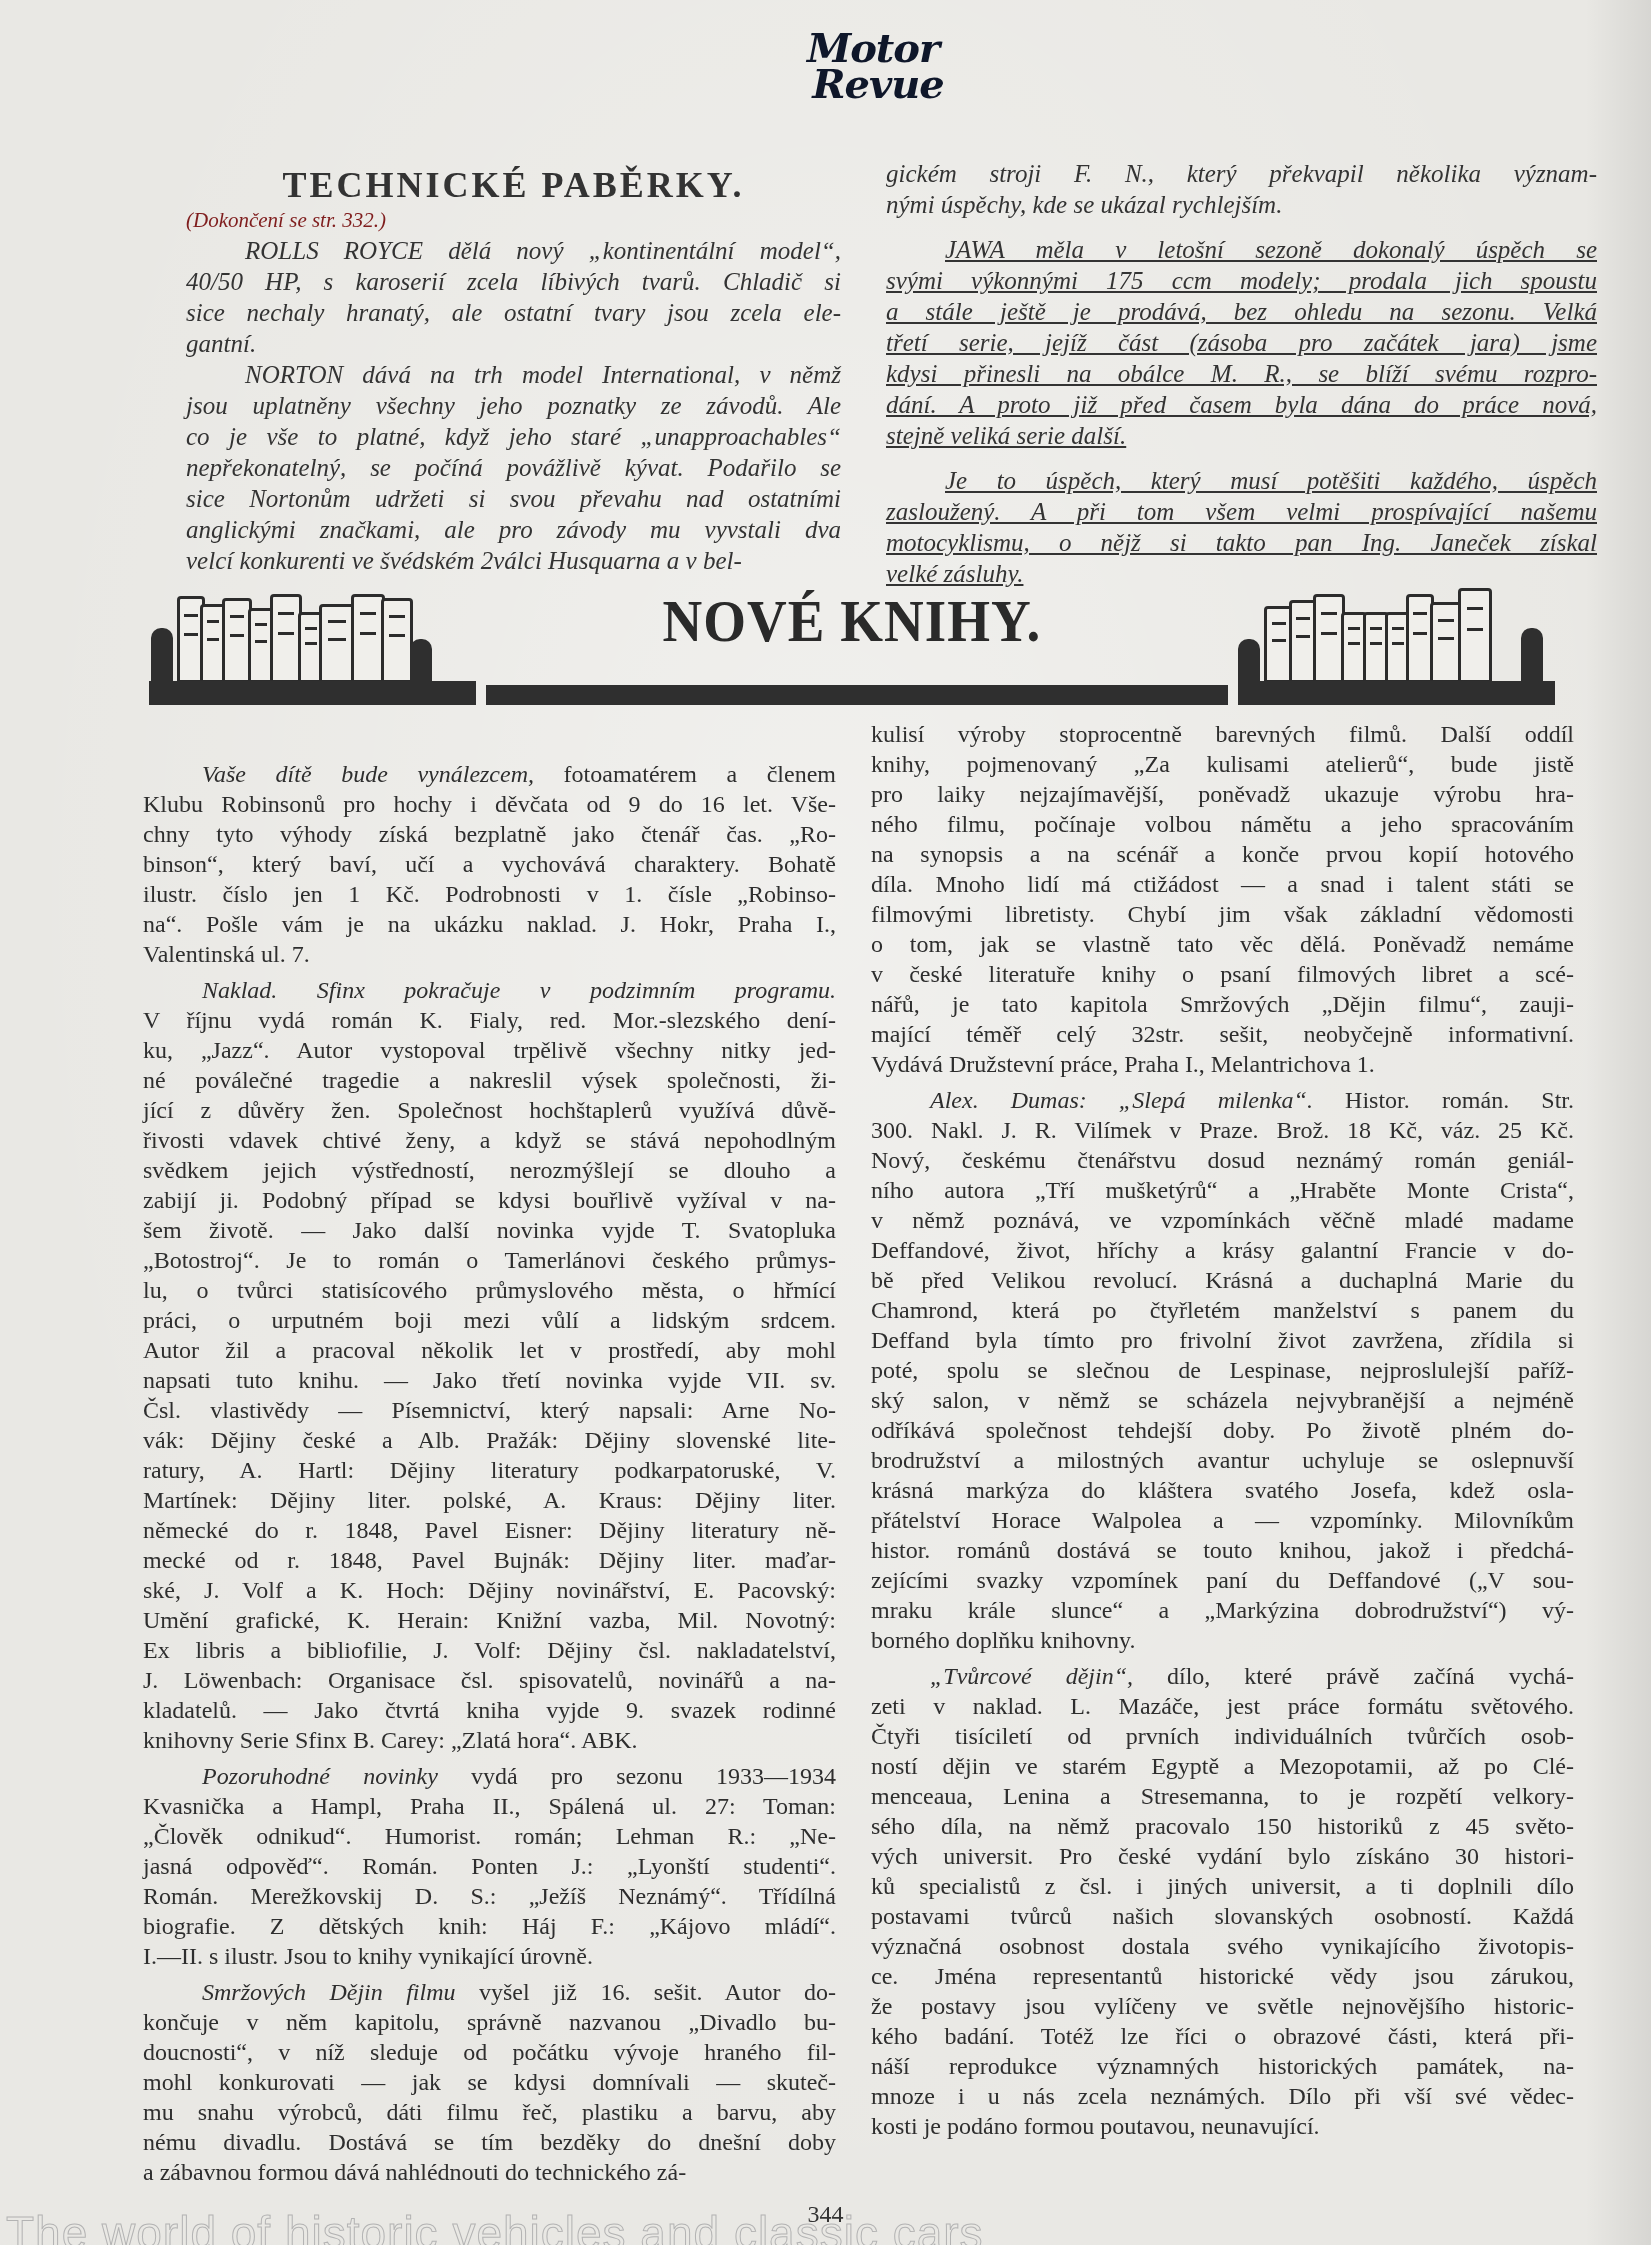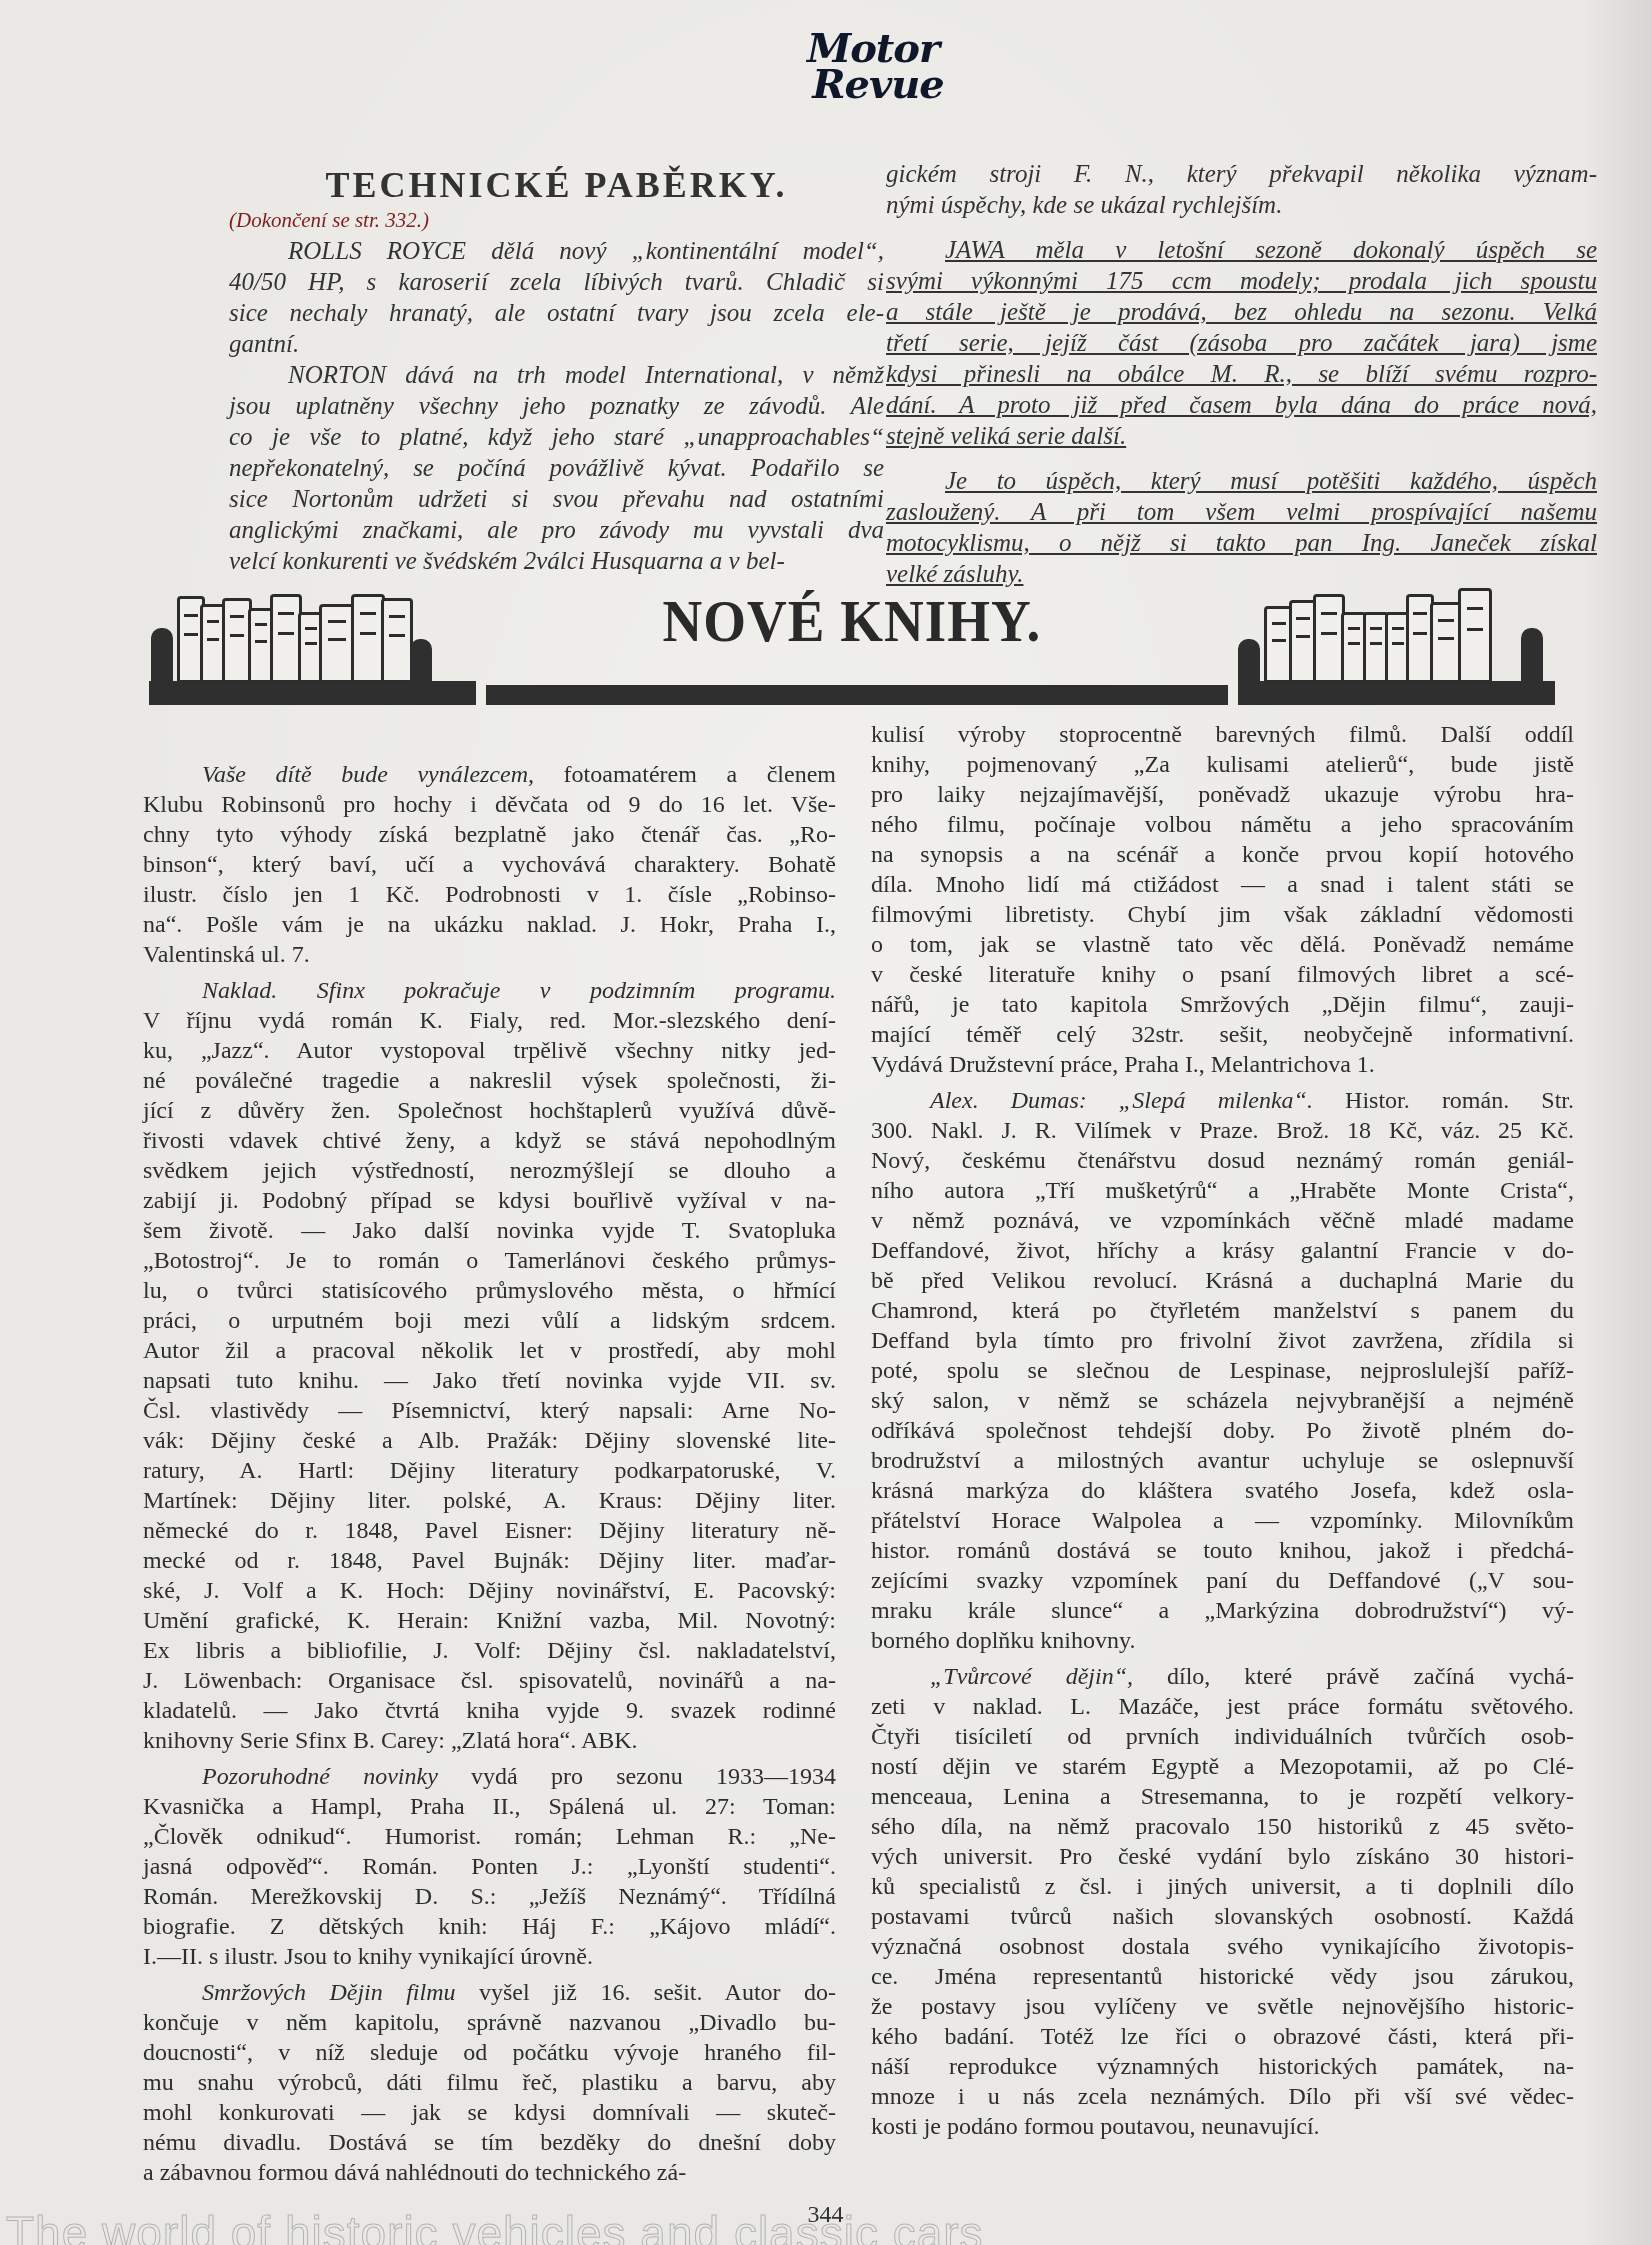--- a/index.html
+++ b/index.html
@@ -24,21 +24,21 @@
   }
   .logo .l1 { font-size: 40px; letter-spacing: -1px; display:block; }
   .logo .l2 { font-size: 40px; letter-spacing: -1px; display:block; margin-left: 10px; }
 
   
   .col { position: absolute; }
   .line { display: block; white-space: nowrap; text-align: justify; text-align-last: justify; }
   .line.last { text-align-last: left; }
   .para { margin: 0; }
 
-  .top-left { left: 186px; top: 158px; width: 655px; margin-left: 43px; }
+  .top-left { left: 186px; top: 158px; width: 655px; }
   .top-right { left: 886px; top: 158px; width: 711px; }
   .tech-title {
     text-align: center; font-family: "Liberation Serif", serif; font-weight: bold;
     font-size: 36px; letter-spacing: 3px; margin: 6px 0 2px 0; color: #333;
   }
   .tech-sub {
     font-style: italic; font-size: 21px; margin: 0 0 2px 0; color:#7f1d1d;
   }
   .italic-body { font-style: italic; font-size: 25px; line-height: 31px; color: #333; }
   .indent { padding-left: 59px; }
@@ -214,22 +214,22 @@
       <span class="line"><span>„Člověk odnikud“. Humorist. román; Lehman R.: „Ne-</span></span>
       <span class="line"><span>jasná odpověď“. Román. Ponten J.: „Lyonští studenti“.</span></span>
       <span class="line"><span>Román. Merežkovskij D. S.: „Ježíš Neznámý“. Třídílná</span></span>
       <span class="line"><span>biografie. Z dětských knih: Háj F.: „Kájovo mládí“.</span></span>
       <span class="line last"><span>I.—II. s ilustr. Jsou to knihy vynikající úrovně.</span></span>
     </div>
     <div class="para">
       <span class="line indent"><span class="it">Smržových Dějin filmu</span><span> vyšel již 16. sešit. Autor do-</span></span>
       <span class="line"><span>končuje v něm kapitolu, správně nazvanou „Divadlo bu-</span></span>
       <span class="line"><span>doucnosti“, v níž sleduje od počátku vývoje hraného fil-</span></span>
+      <span class="line"><span>mohl konkurovati — jak se kdysi domnívali — skuteč-</span></span>
       <span class="line"><span>mu snahu výrobců, dáti filmu řeč, plastiku a barvu, aby</span></span>
-      <span class="line"><span>mohl konkurovati — jak se kdysi domnívali — skuteč-</span></span>
       <span class="line"><span>nému divadlu. Dostává se tím bezděky do dnešní doby</span></span>
       <span class="line last"><span>a zábavnou formou dává nahlédnouti do technického zá-</span></span>
     </div>
   </div>
 <div class="col bottom-right body-text" id="nk-right">
     <div class="para">
       <span class="line"><span>kulisí výroby stoprocentně barevných filmů. Další oddíl</span></span>
       <span class="line"><span>knihy, pojmenovaný „Za kulisami atelierů“, bude jistě</span></span>
       <span class="line"><span>pro laiky nejzajímavější, poněvadž ukazuje výrobu hra-</span></span>
       <span class="line"><span>ného filmu, počínaje volbou námětu a jeho spracováním</span></span>

